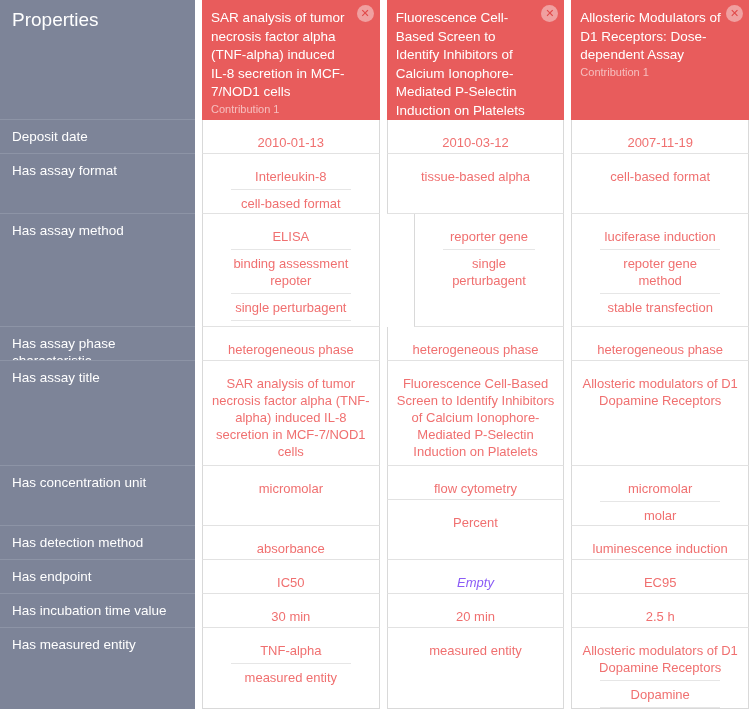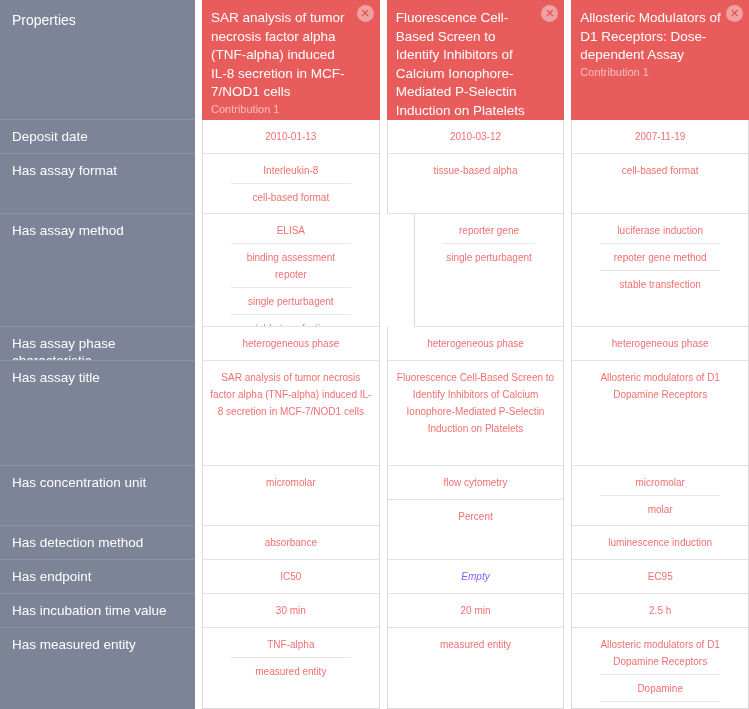--- a/index.html
+++ b/index.html
@@ -30,21 +30,21 @@
     height: 709px;
     box-sizing: border-box;
     display: flex;
     flex-direction: column;
   }
   .prop-head {
     height: 120px;
     flex: 0 0 120px;
     box-sizing: border-box;
     padding: 11px 12px 0 12px;
-    font-size: 14px;
+    font-size: 19px;
     line-height: 18px;
     border-bottom: 1px solid #8d94a6;
   }
   .prop-cell {
     box-sizing: border-box;
     padding: 8px 12px 0 12px;
     font-size: 13.5px;
     line-height: 17px;
     border-bottom: 1px solid #8d94a6;
     overflow: hidden;
@@ -96,24 +96,24 @@
     font-family: "DejaVu Sans", sans-serif;
   }
 
   .val-cell {
     box-sizing: border-box;
     background: #ffffff;
     border-left: 1px solid #d9d9d9;
     border-right: 1px solid #d9d9d9;
     border-bottom: 1px solid #e2e2e2;
     color: #f07070;
-    font-size: 10px;
+    font-size: 13px;
     line-height: 17px;
     text-align: center;
-    padding: 8px 6px 0 6px;
+    padding: 14px 6px 0 6px;
     overflow: hidden;
   }
   .val-cell:last-child {
     border-bottom: 1px solid #d9d9d9;
   }
   .val-item {
     display: block;
     padding: 0 0 4px 0;
   }
   .val-item + .val-item {

